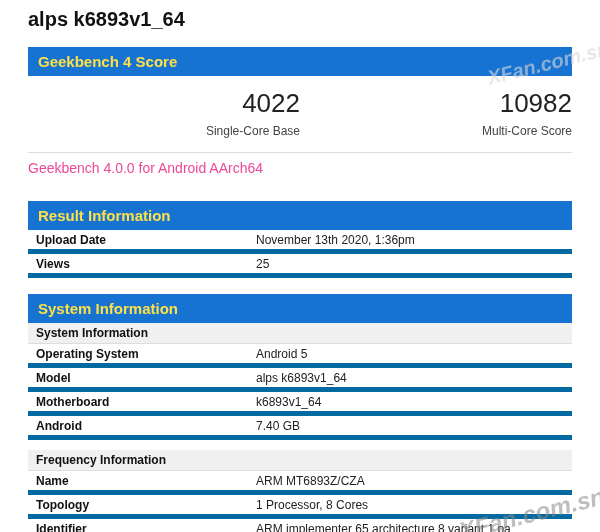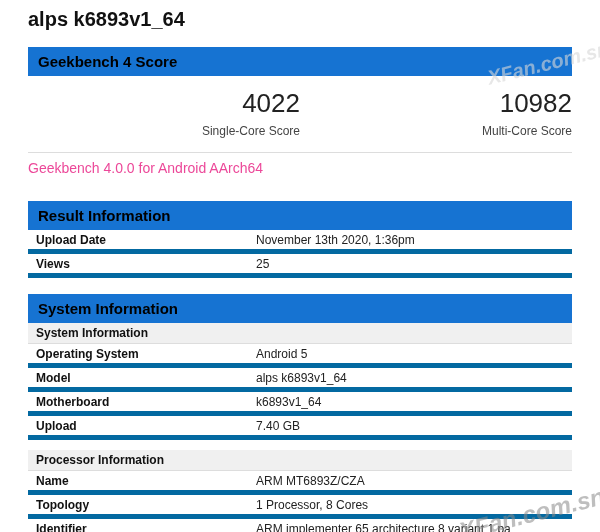--- a/index.html
+++ b/index.html
@@ -15,21 +15,21 @@
   .page-title {
     font-size: 20px;
     line-height: 24px;
     font-weight: bold;
     color: #111;
     margin: 4px 0 16px 0;
   }
 
   .section-header {
     background: #1673d2;
-    color: #000000;
+    color: #fde047;
     font-size: 15px;
     line-height: 17px;
     font-weight: bold;
     padding: 6px 10px;
   }
 
   
   .scores {
     display: flex;
     padding: 12px 0 14px 0;
@@ -125,21 +125,21 @@
 
 <div class="page">
 
   <h1 class="page-title">alps k6893v1_64</h1>
 
   <div class="info-section score-section">
     <div class="section-header">Geekbench 4 Score</div>
     <div class="scores">
       <div class="score-col">
         <div class="score-value">4022</div>
-        <div class="score-label">Single-Core Score</div>
+        <div class="score-label">Single-Core Base</div>
       </div>
       <div class="score-col">
         <div class="score-value">10982</div>
         <div class="score-label">Multi-Core Score</div>
       </div>
     </div>
     <hr class="score-divider">
     <div class="footnote">Geekbench 4.0.0 for Android AArch64</div>
   </div>
 
@@ -167,25 +167,25 @@
     </div>
     <div class="info-row">
       <div class="row-label">Model</div>
       <div class="row-value">alps k6893v1_64</div>
     </div>
     <div class="info-row">
       <div class="row-label">Motherboard</div>
       <div class="row-value">k6893v1_64</div>
     </div>
     <div class="info-row">
-      <div class="row-label">Upload</div>
+      <div class="row-label">Android</div>
       <div class="row-value">7.40 GB</div>
     </div>
 
-    <div class="subheader subheader-gap">Processor Information</div>
+    <div class="subheader subheader-gap">Frequency Information</div>
 
     <div class="info-row">
       <div class="row-label">Name</div>
       <div class="row-value">ARM MT6893Z/CZA</div>
     </div>
     <div class="info-row">
       <div class="row-label">Topology</div>
       <div class="row-value">1 Processor, 8 Cores</div>
     </div>
     <div class="info-row">

